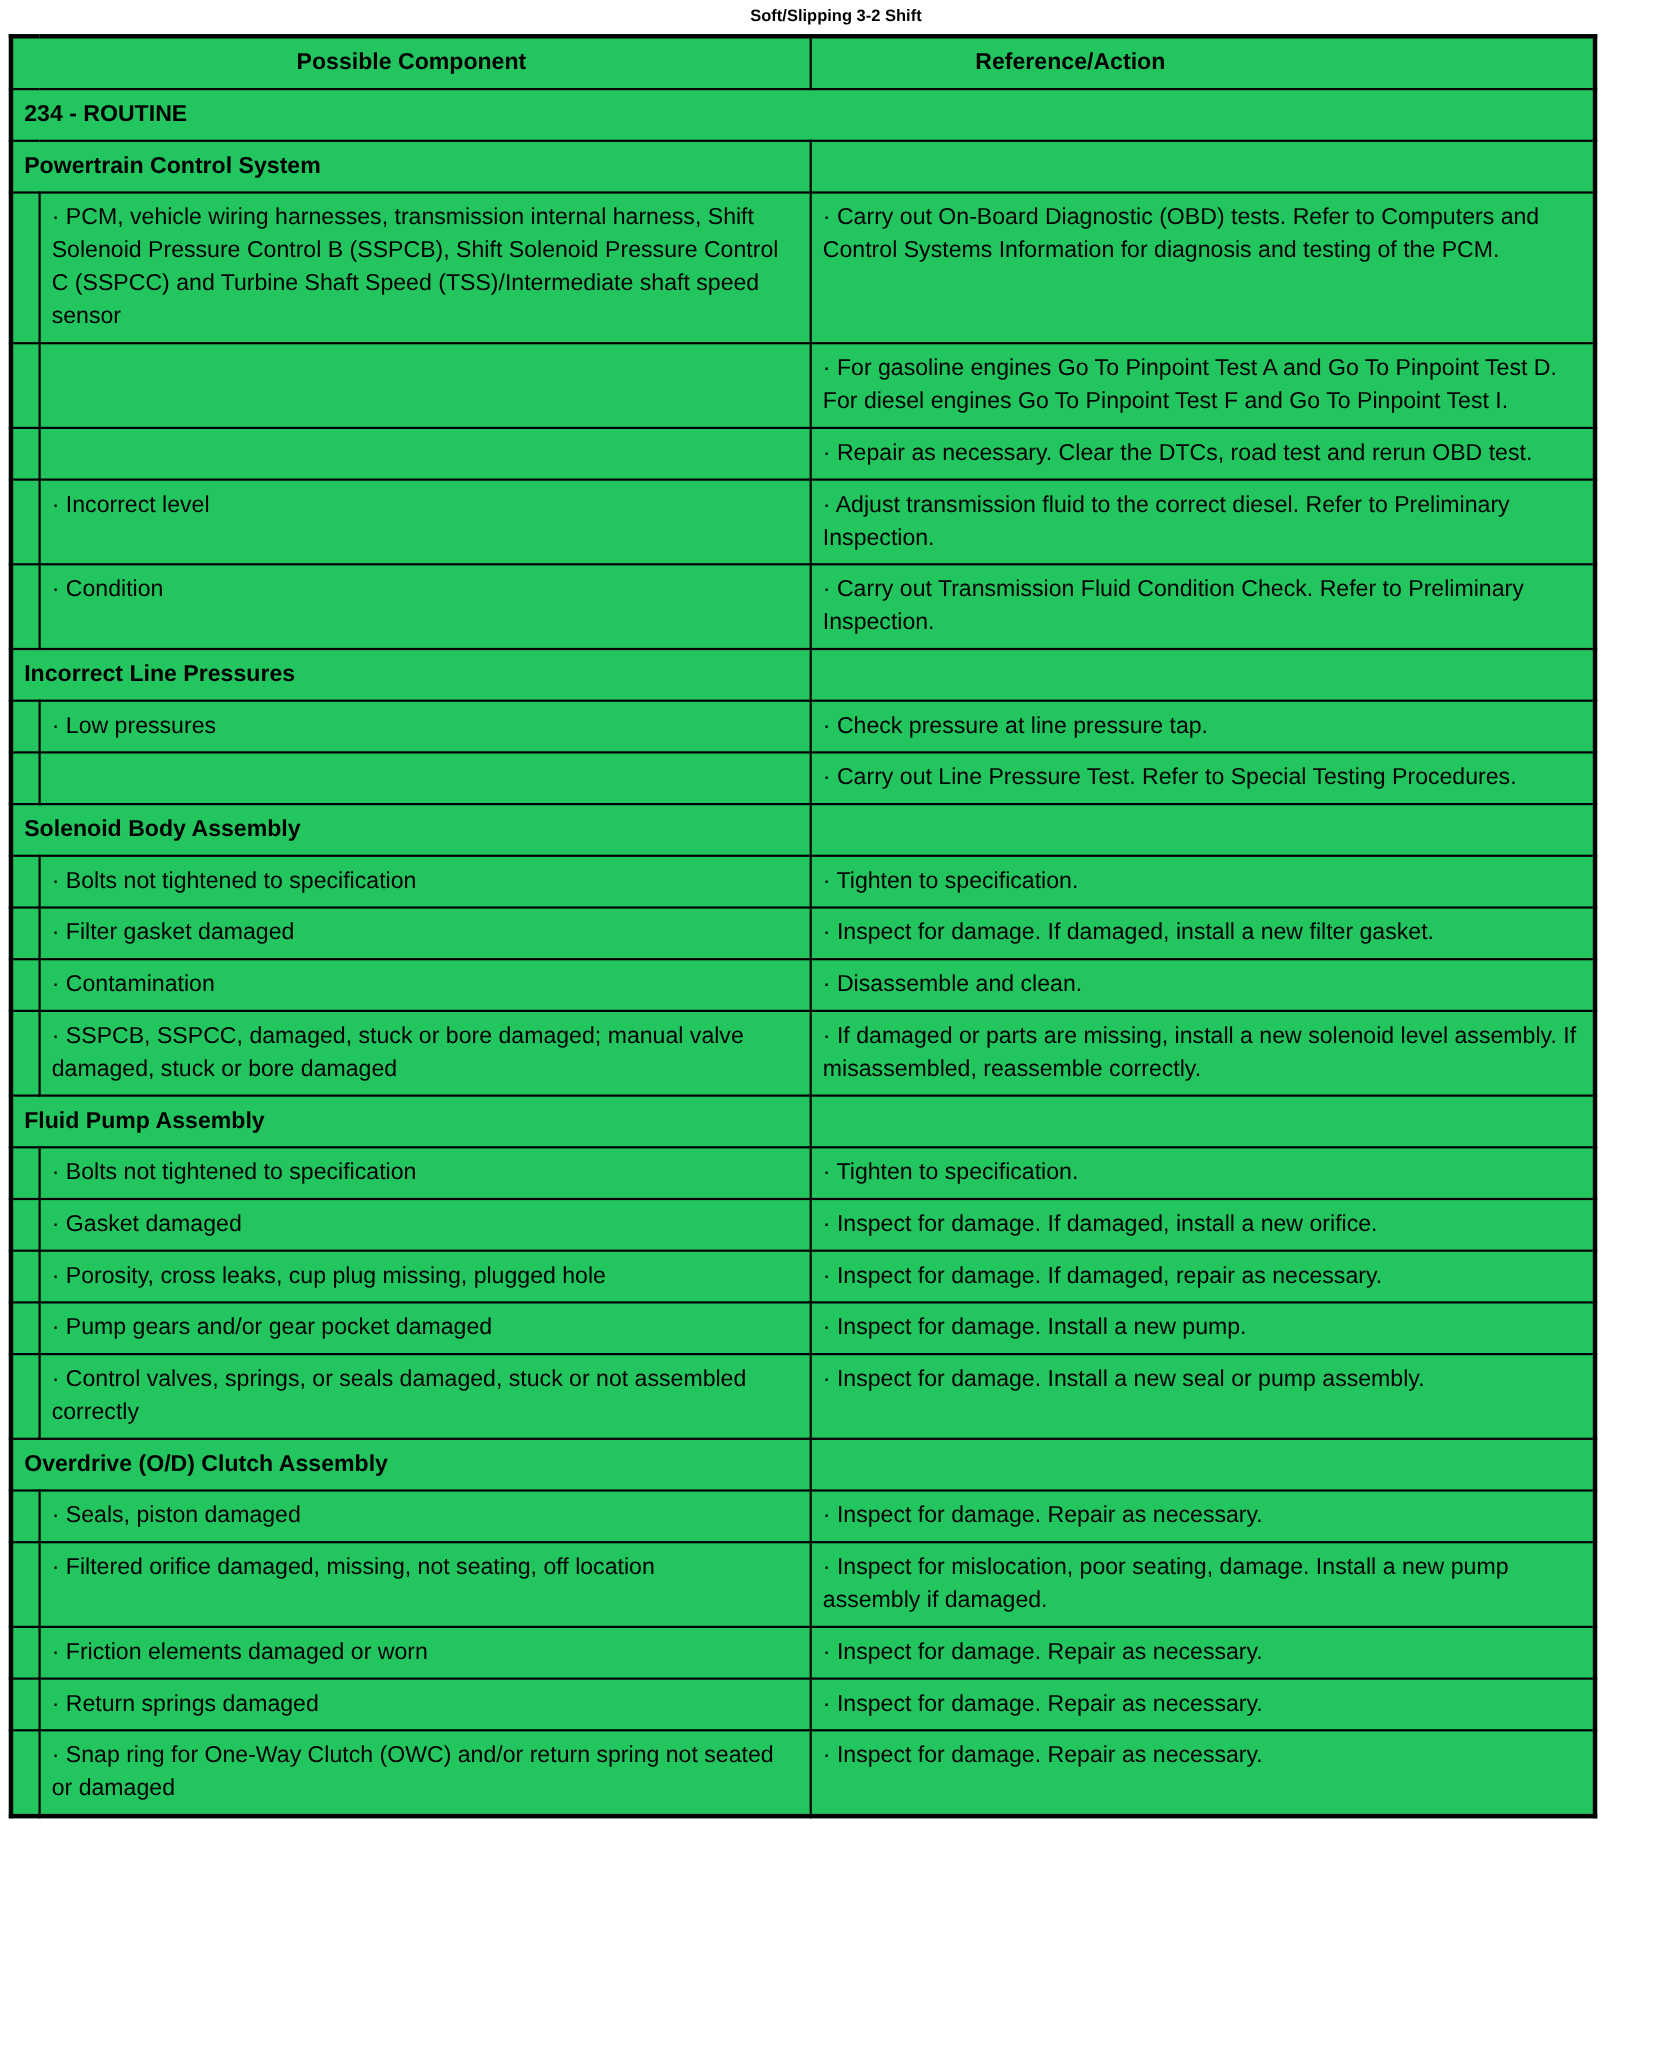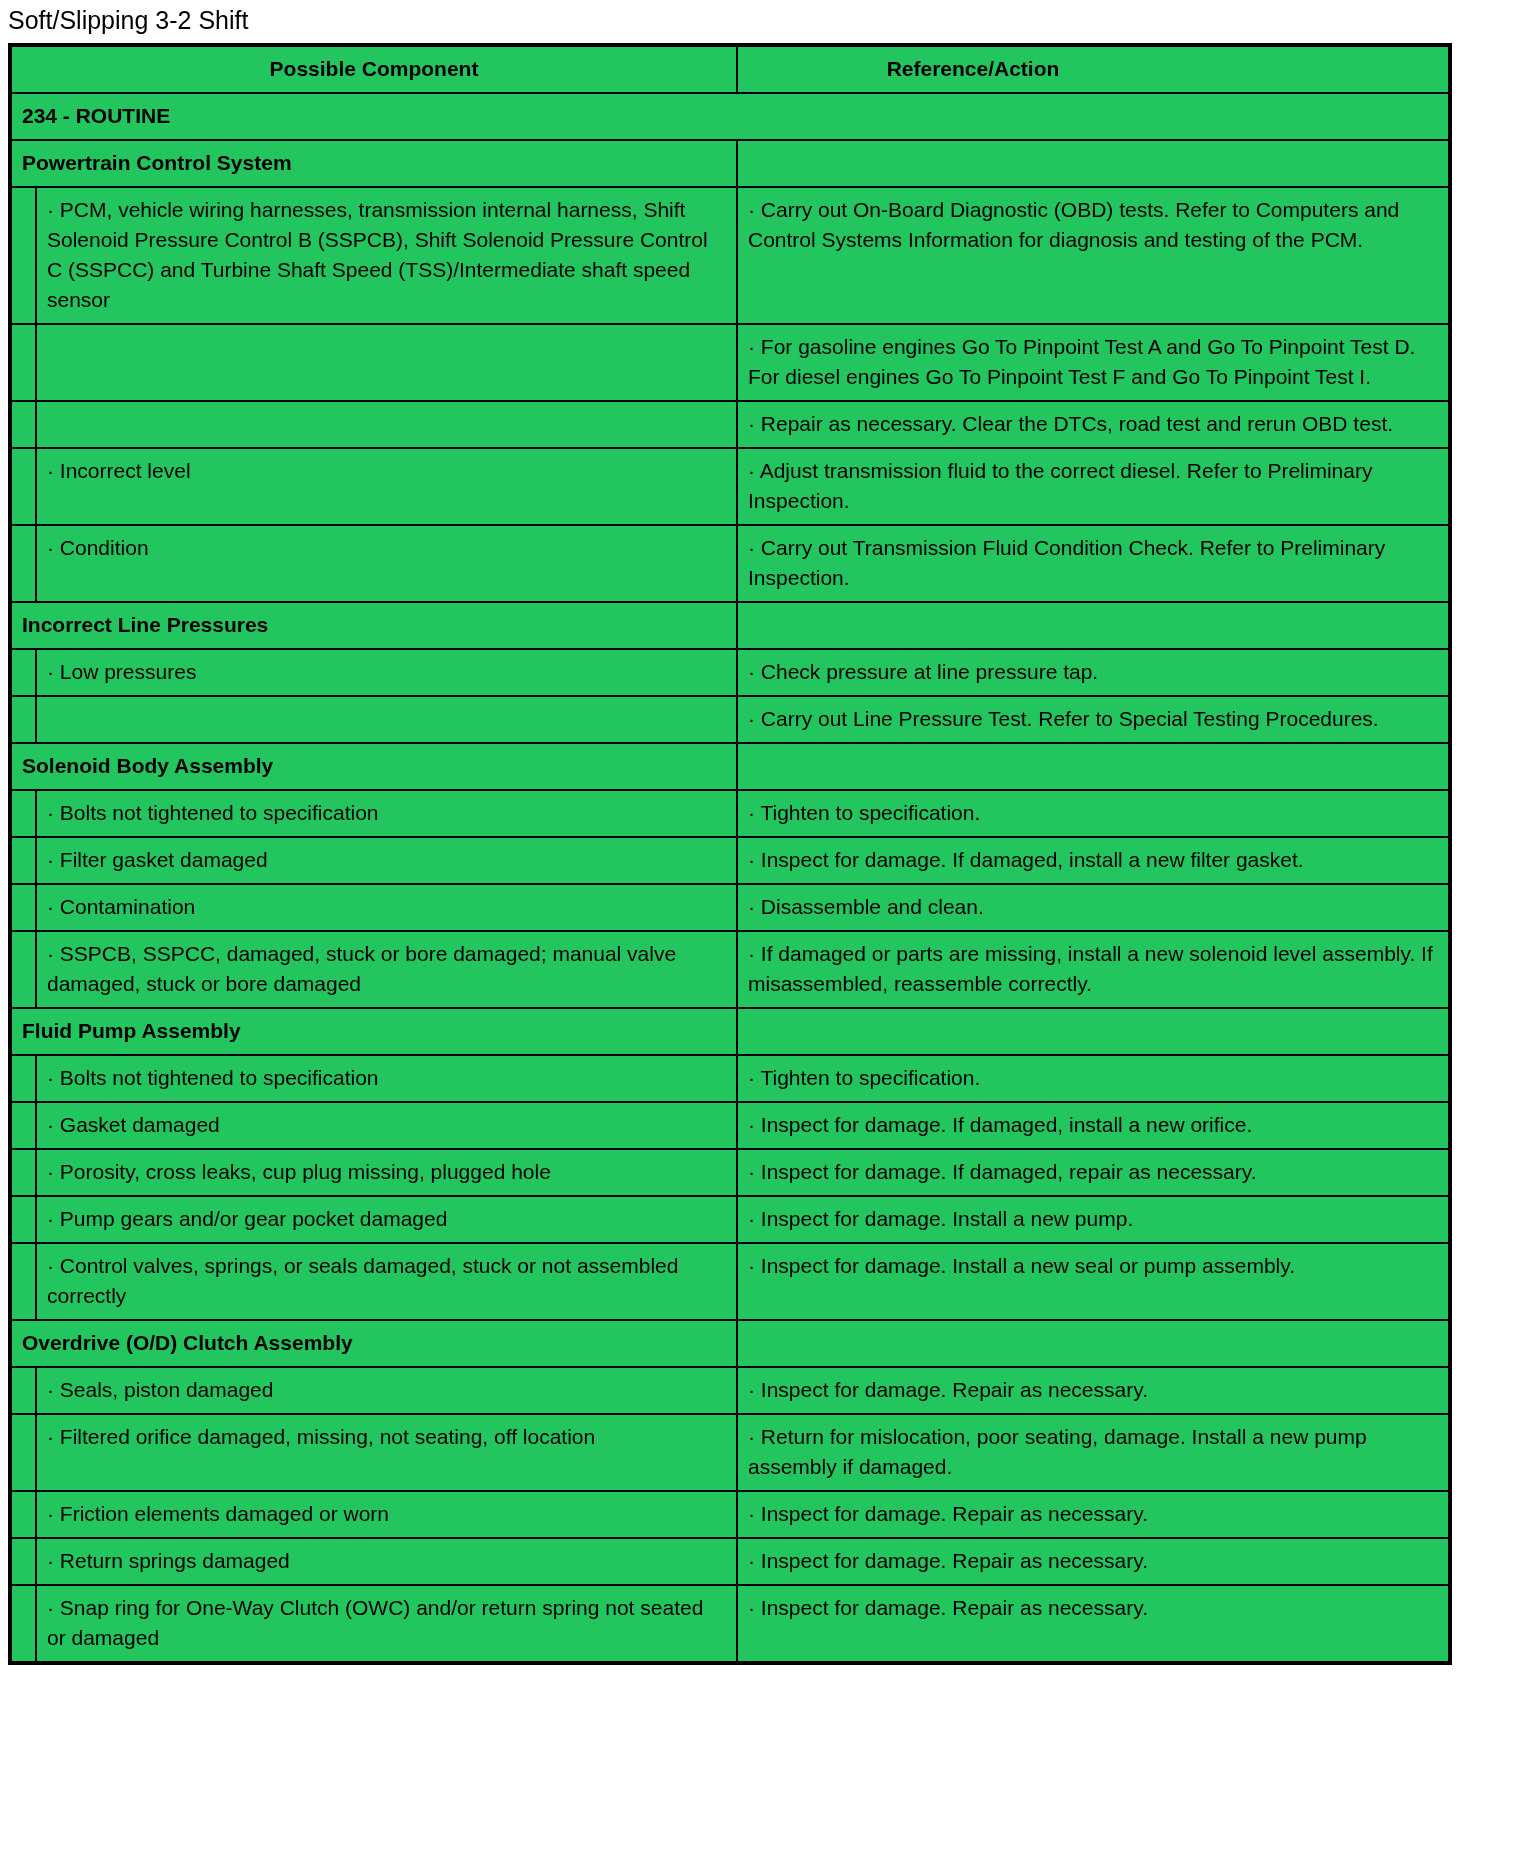--- a/index.html
+++ b/index.html
@@ -9,23 +9,23 @@
     font-family: "Liberation Sans", "DejaVu Sans", sans-serif;
   }
   .page {
     width: 1520px;
     box-sizing: border-box;
     padding: 4px 8px 10px 8px;
     background: #ffffff;
     color: #000000;
   }
   .doc-title {
-    text-align: left;
-    font-size: 25px;
-    font-weight: 400;
+    text-align: center;
+    font-size: 15px;
+    font-weight: 700;
     margin: 2px 0 8px 0;
     color: #000000;
   }
   table.diag {
     border-collapse: collapse;
     table-layout: fixed;
     width: 1444px;
     border: 4px solid #000000;
     background: #22c55e;
   }
@@ -185,21 +185,21 @@
           <td class="empty-cell action-cell"></td>
         </tr>
         <tr>
           <td class="indent-cell"></td>
           <td class="component-cell">· Seals, piston damaged</td>
           <td class="action-cell">· Inspect for damage. Repair as necessary.</td>
         </tr>
         <tr>
           <td class="indent-cell"></td>
           <td class="component-cell">· Filtered orifice damaged, missing, not seating, off location</td>
-          <td class="action-cell">· Return for mislocation, poor seating, damage. Install a new pump assembly if damaged.</td>
+          <td class="action-cell">· Inspect for mislocation, poor seating, damage. Install a new pump assembly if damaged.</td>
         </tr>
         <tr>
           <td class="indent-cell"></td>
           <td class="component-cell">· Friction elements damaged or worn</td>
           <td class="action-cell">· Inspect for damage. Repair as necessary.</td>
         </tr>
         <tr>
           <td class="indent-cell"></td>
           <td class="component-cell">· Return springs damaged</td>
           <td class="action-cell">· Inspect for damage. Repair as necessary.</td>

